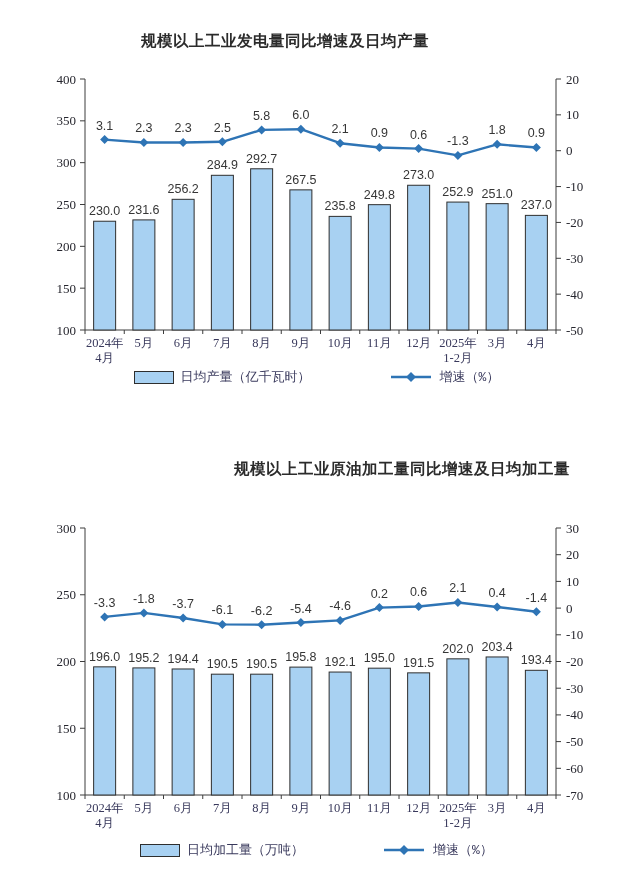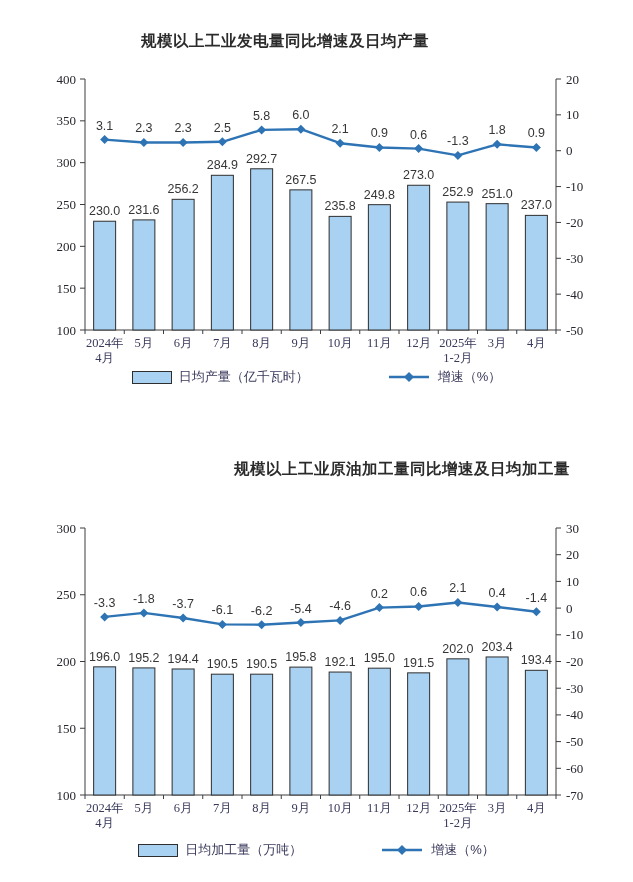--- a/index.html
+++ b/index.html
@@ -35,21 +35,21 @@
   .bar-rect{fill:var(--bar-fill);stroke:var(--bar-border);stroke-width:1;}
   .data-label{
     font-family:"Liberation Sans", sans-serif;
     font-size:12.5px;fill:var(--data-label-color);
   }
   .trend-path{stroke:var(--line-color);stroke-width:2.4;fill:none;stroke-linejoin:round;stroke-linecap:round;}
   .marker{fill:var(--line-color);}
   .legend{
     position:absolute;left:0;width:633px;
     display:flex;justify-content:center;align-items:center;gap:78px;
-    font-family:Liberation Sans, sans-serif;
+    font-family:Liberation Mono, monospace;
     font-size:13px;color:var(--category-label-color);
   }
   #legend-1{top:368px;}
   #legend-2{top:841px;}
   .legend-item{display:flex;align-items:center;gap:7px;}
   .swatch-bar{
     display:inline-block;width:40px;height:13px;
     background:var(--bar-fill);border:1px solid var(--bar-border);
     box-sizing:border-box;
   }

